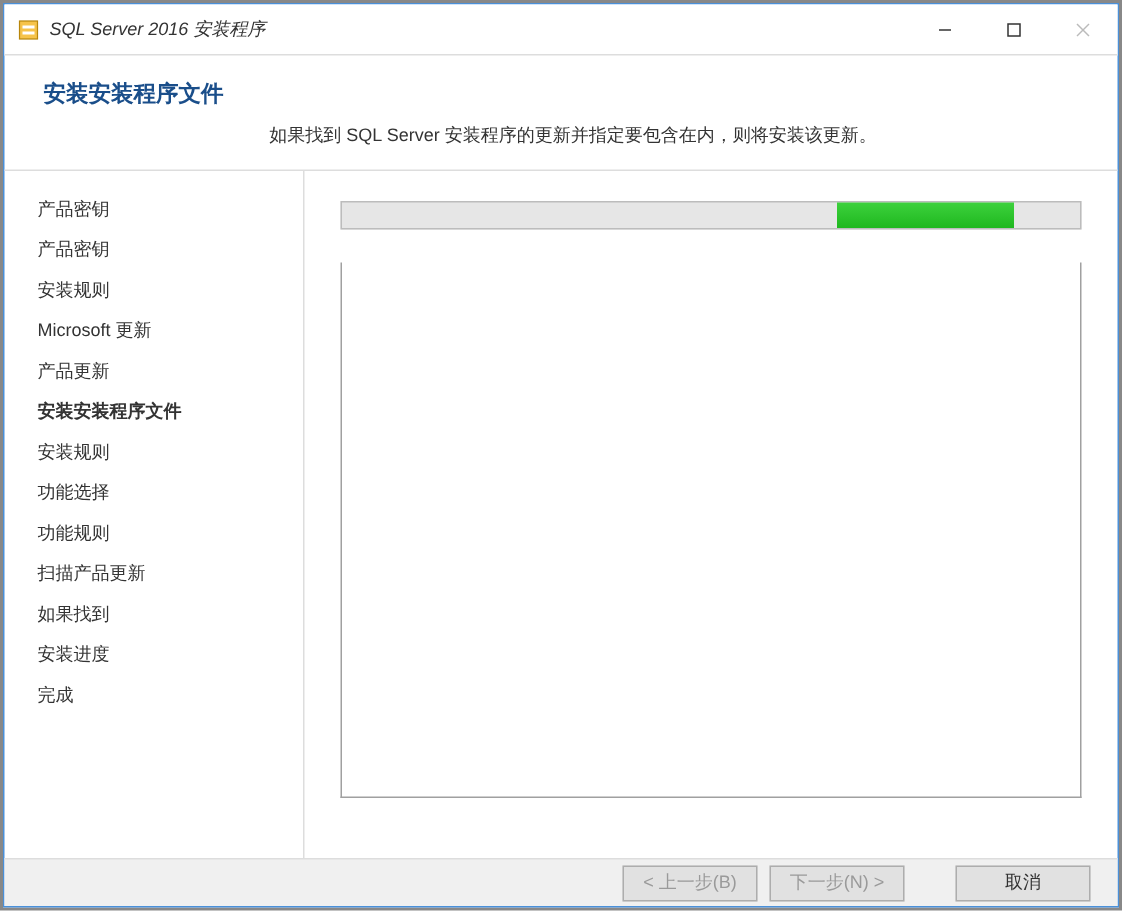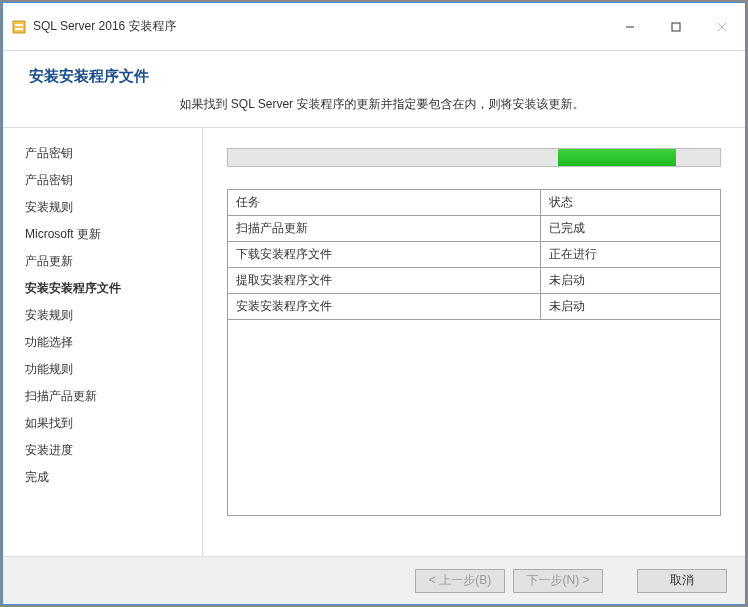--- a/index.html
+++ b/index.html
@@ -14,26 +14,27 @@
     .window {
       width: 744px;
       height: 603px;
       margin: 2px;
       background: #fff;
       border: 1px solid #4a90d9;
       display: flex;
       flex-direction: column;
     }
     .titlebar {
-      height: 48px;
+      height: 34px;
       background: #fff;
       border-bottom: 1px solid #ddd;
       display: flex;
       align-items: center;
       padding-left: 8px;
+      font-style: italic;
     }
     .titlebar .icon-holder {
       width: 16px; height: 16px;
       margin-right: 6px;
       display: inline-flex;
     }
     .titlebar .title-text {
       flex: 1;
       color: #333;
       font-size: 12px;
@@ -128,21 +129,21 @@
       background: #fff;
     }
     .task-fill {
       flex: 1;
       border: 1px solid #a0a0a0;
       border-top: none;
       min-height: 80px;
     }
     .bottom-gap { height: 30px; }
     .footer {
-      height: 48px;
+      height: 32px;
       border-top: 1px solid #ddd;
       display: flex;
       align-items: center;
       justify-content: flex-end;
       padding-right: 18px;
       gap: 8px;
       background: #f0f0f0;
     }
     .footer button {
       min-width: 90px;
@@ -212,46 +213,20 @@
       <div class="sidebar-item">如果找到</div>
       <div class="sidebar-item">安装进度</div>
       <div class="sidebar-item">完成</div>
     </div>
 
     <div class="main-pane">
       <div class="progress-outer">
         <div class="progress-inner"></div>
       </div>
 
-      <table class="task-table">
-        <thead>
-          <tr>
-            <th>任务</th>
-            <th>状态</th>
-          </tr>
-        </thead>
-        <tbody>
-          <tr>
-            <td>扫描产品更新</td>
-            <td>已完成</td>
-          </tr>
-          <tr>
-            <td>下载安装程序文件</td>
-            <td>正在进行</td>
-          </tr>
-          <tr>
-            <td>提取安装程序文件</td>
-            <td>未启动</td>
-          </tr>
-          <tr>
-            <td>安装安装程序文件</td>
-            <td>未启动</td>
-          </tr>
-        </tbody>
-      </table>
       <div class="task-fill"></div>
       <div class="bottom-gap"></div>
     </div>
   </div>
 
   <div class="footer">
     <button disabled="">&lt; 上一步(B)</button>
     <button disabled="">下一步(N) &gt;</button>
     <span class="spacer"></span>
     <button>取消</button>

